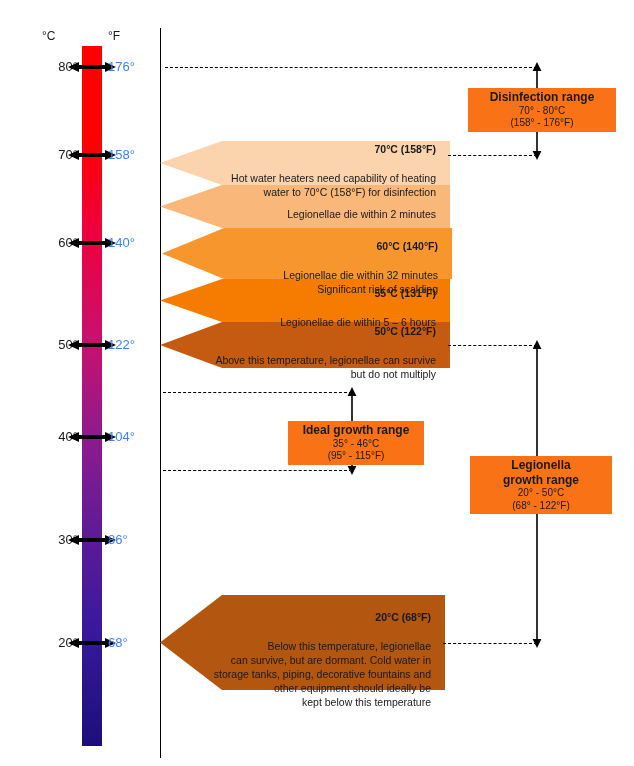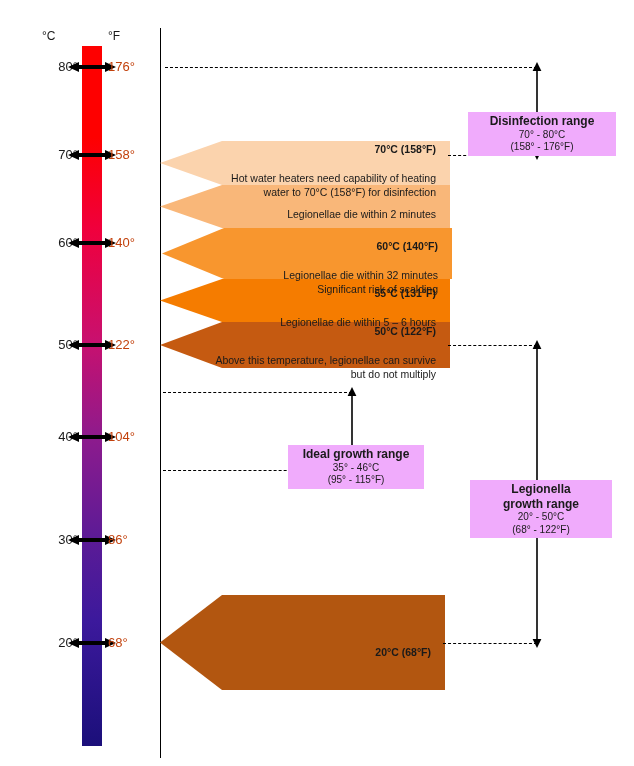--- a/index.html
+++ b/index.html
@@ -58,21 +58,21 @@
     line-height: 20px;
     color: #1a1a1a;
   }
   .tick-f {
     position: absolute;
     left: 108px;
     width: 50px;
     text-align: left;
     font-size: 13px;
     line-height: 20px;
-    color: #c2410c;
+    color: #3b82f6;
   }
   .tick-arrow {
     position: absolute;
     left: 68px;
     top: 5px;
     width: 48px;
     height: 10px;
   }
 
   
@@ -118,23 +118,22 @@
     border-top: 1px dashed #000;
   }
 
   
   .range-label {
     position: absolute;
     text-align: center;
     font-size: 10px;
     line-height: 12.5px;
     color: #1a1a1a;
-    background: #f0abfc;
+    background: #f97316;
     padding: 2px 4px;
-    margin-top: 24px;
   }
   .range-title {
     font-weight: bold;
     font-size: 12px;
     line-height: 14.5px;
     display: block;
   }
   .range-sub { display: block; }
   svg { display: block; overflow: visible; }
 </style>
@@ -265,20 +264,25 @@
 but do not multiply</span>
     </div>
   </div>
 
   <div class="banner" style="left:160px; top:595px; width:285px; height:114px;">
     <svg style="position:absolute;left:0;top:0;" width="285" height="95" viewBox="0 0 285 95" preserveAspectRatio="none">
       <polygon points="0,47.5 62,0 285,0 285,95 62,95" fill="#b25610"></polygon>
     </svg>
     <div class="banner-text">
       <span class="banner-title">20°C (68°F)</span>
+      <span>Below this temperature, legionellae
+can survive, but are dormant. Cold water in
+storage tanks, piping, decorative fountains and
+other equipment should ideally be
+kept below this temperature</span>
     </div>
   </div>
 
   <div class="dash-h" style="left:165px; top:67px;  width:372px;"></div>
   <div class="dash-h" style="left:448px; top:155px; width:89px;"></div>
   <div class="dash-h" style="left:448px; top:345px; width:89px;"></div>
   <div class="dash-h" style="left:443px; top:643px; width:94px;"></div>
   <div class="dash-h" style="left:163px; top:392px; width:189px;"></div>
   <div class="dash-h" style="left:163px; top:470px; width:189px;"></div>
 

